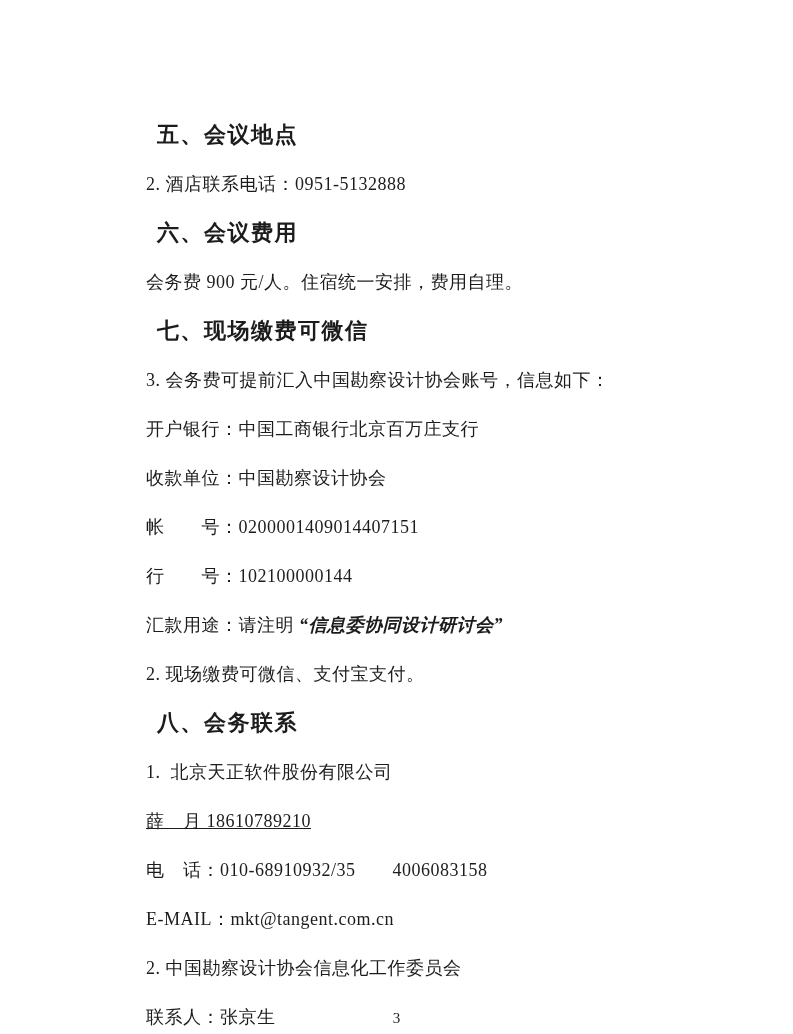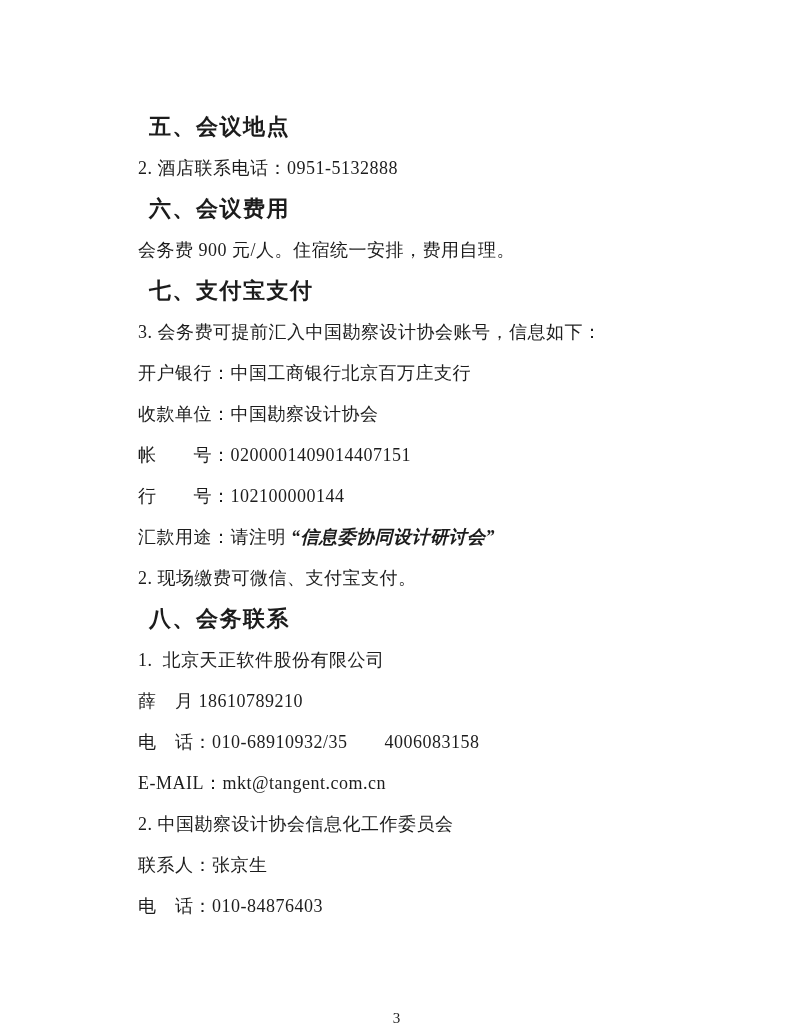--- a/index.html
+++ b/index.html
@@ -13,35 +13,36 @@
     width: 793px; height: 1034px;
     background: #ffffff;
     color: #1c1c1c;
     overflow: hidden;
   }
   .content {
     position: absolute;
     top: 106px; left: 0; right: 0;
   }
   .content p {
-    margin: 1px;
+    margin: 9px;
     line-height: 40px;
     font-size: 18px;
     padding-left: 137px;
     padding-right: 60px;
     white-space: pre-wrap;
     letter-spacing: 0.5px;
   }
   .content p.h {
     font-size: 22px;
     font-weight: bold;
     padding-left: 148px;
     letter-spacing: 1.5px;
   }
   .content p.indent2 {
+    text-decoration: underline;
   }
   .content b { font-weight: bold; font-style: italic; }
   .page-number {
     position: absolute;
     top: 1010px; left: 0;
     width: 100%;
     text-align: center;
     font-size: 15px;
     color: #1c1c1c;
   }
@@ -51,21 +52,21 @@
 
 <div class="page">
   <div class="content">
 
     <p class="h">五、会议地点</p>
     <p>2. 酒店联系电话：0951-5132888</p>
 
     <p class="h">六、会议费用</p>
     <p>会务费 900 元/人。住宿统一安排，费用自理。</p>
 
-    <p class="h">七、支付宝支付</p>
+    <p class="h">七、现场缴费可微信</p>
     <p>3. 会务费可提前汇入中国勘察设计协会账号，信息如下：</p>
     <p>开户银行：中国工商银行北京百万庄支行</p>
     <p>收款单位：中国勘察设计协会</p>
     <p>帐　　号：0200001409014407151</p>
     <p>行　　号：102100000144</p>
     <p><span>汇款用途：请注明 </span><b>“信息委协同设计研讨会”</b></p>
     <p>2. 现场缴费可微信、支付宝支付。</p>
 
     <p class="h">八、会务联系</p>
     <p>1.  北京天正软件股份有限公司</p>

